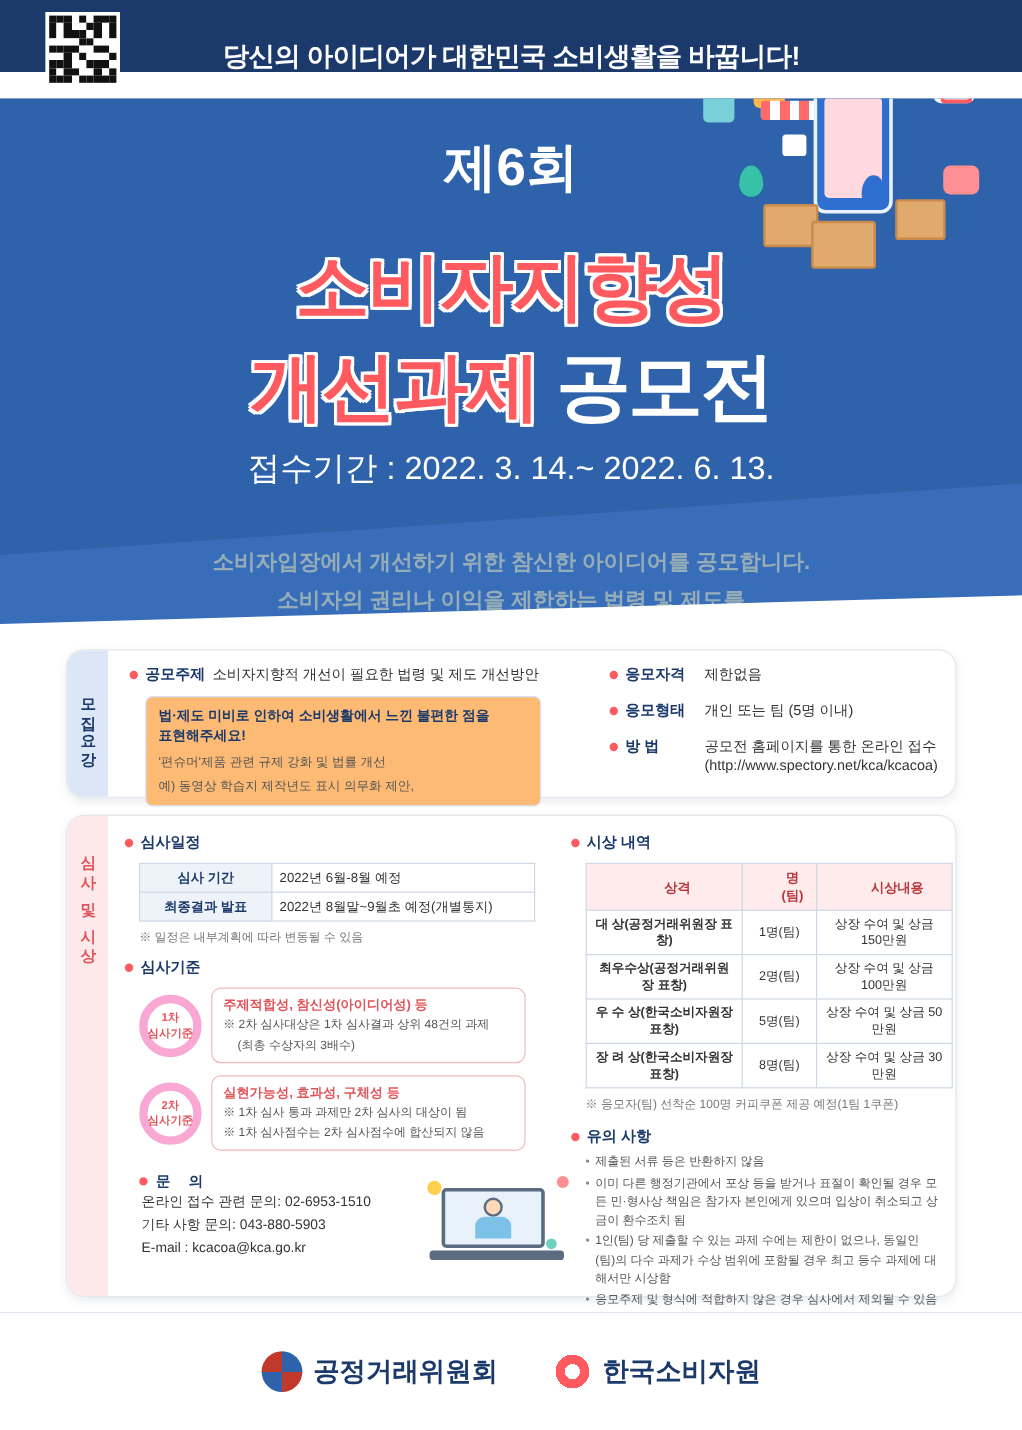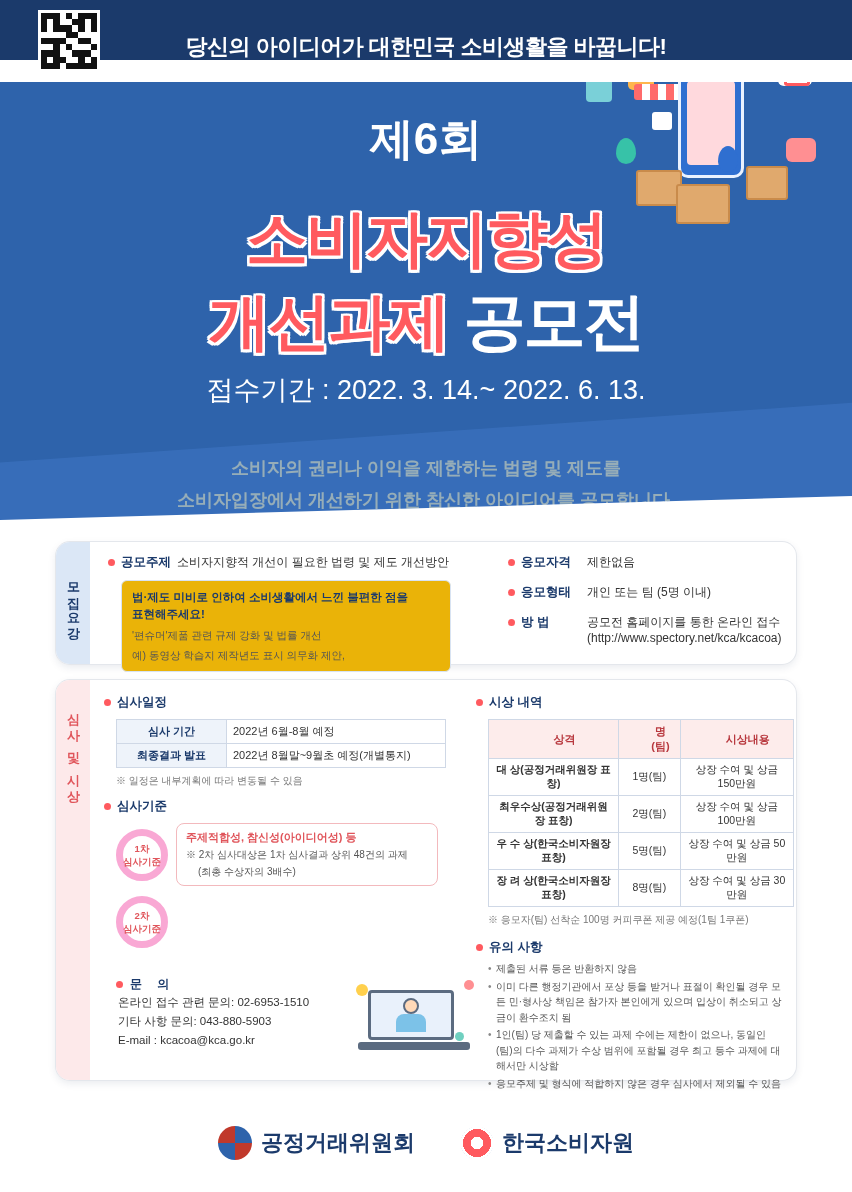--- a/index.html
+++ b/index.html
@@ -119,21 +119,21 @@
     writing-mode: vertical-rl; font-size: 13px; font-weight: bold; color: #1b3a6b; letter-spacing: 2px;
   }
   .bullet-row { display: flex; align-items: flex-start; gap: 6px; }
   .dot { width: 7px; height: 7px; border-radius: 50%; background: #2e63ab; margin-top: 5px; flex: none; }
   .dot.red { background: #ff5a5f; }
   .lbl { font-size: 12.5px; font-weight: bold; color: #1b3a6b; flex: none; }
   .val { font-size: 12px; color: #333; }
   #recruit-left { position: absolute; left: 52px; top: 12px; width: 380px; }
   .idea-box {
     margin-top: 9px; margin-left: 13px; width: 330px;
-    background: #eab308; border: 1px solid #d8e3f2; border-radius: 6px;
+    background: #fdba74; border: 1px solid #d8e3f2; border-radius: 6px;
     padding: 8px 10px;
   }
   .idea-box .strong { font-size: 11.5px; font-weight: bold; color: #1b3a6b; line-height: 17px; }
   .idea-box .ex { margin-top: 5px; font-size: 10.5px; color: #555; line-height: 15px; }
   #recruit-right { position: absolute; left: 452px; top: 12px; width: 280px; }
   #recruit-right .bullet-row { margin-bottom: 13px; }
   #recruit-right .lbl { width: 60px; }
 
   
   #card-judge { left: 56px; top: 146px; width: 740px; height: 400px; }
@@ -325,22 +325,22 @@
       <div class="box b3"></div>
     </div>
     <div class="ep">제6회</div>
     <div class="t1">소비자지향성</div>
     <div class="t2">
       <span>개선과제</span>
       <span class="white">공모전</span>
     </div>
     <div class="period">접수기간 : 2022. 3. 14.~ 2022. 6. 13.</div>
     <div class="desc">
+      <div>소비자입장에서 개선하기 위한 참신한 아이디어를 공모합니다.</div>
       <div>소비자의 권리나 이익을 제한하는 법령 및 제도를</div>
-      <div>소비자입장에서 개선하기 위한 참신한 아이디어를 공모합니다.</div>
     </div>
   </div>
 
   <div class="side-left"></div>
   <div class="side-right"></div>
   <div class="bottom-band"></div>
 
   <div class="sheet">
 
     <div class="card" id="card-recruit">
@@ -423,20 +423,25 @@
               <div class="head">주제적합성, 참신성(아이디어성) 등</div>
               <div class="li">※ 2차 심사대상은 1차 심사결과 상위 48건의 과제</div>
               <div class="li" style="padding-left:12px;">(최총 수상자의 3배수)</div>
             </div>
           </div>
           <div class="crit-row">
             <div class="crit-circle">
               <span>2차</span>
               <span>심사기준</span>
             </div>
+            <div class="crit-box">
+              <div class="head">실현가능성, 효과성, 구체성 등</div>
+              <div class="li">※ 1차 심사 통과 과제만 2차 심사의 대상이 됨</div>
+              <div class="li">※ 1차 심사점수는 2차 심사점수에 합산되지 않음</div>
+            </div>
           </div>
         </div>
       </div>
 
       <div class="col-right">
         <div class="sec-title">
           <span class="sdot"></span>
           <span>시상 내역</span>
         </div>
         <table class="tbl" id="prize-table">

